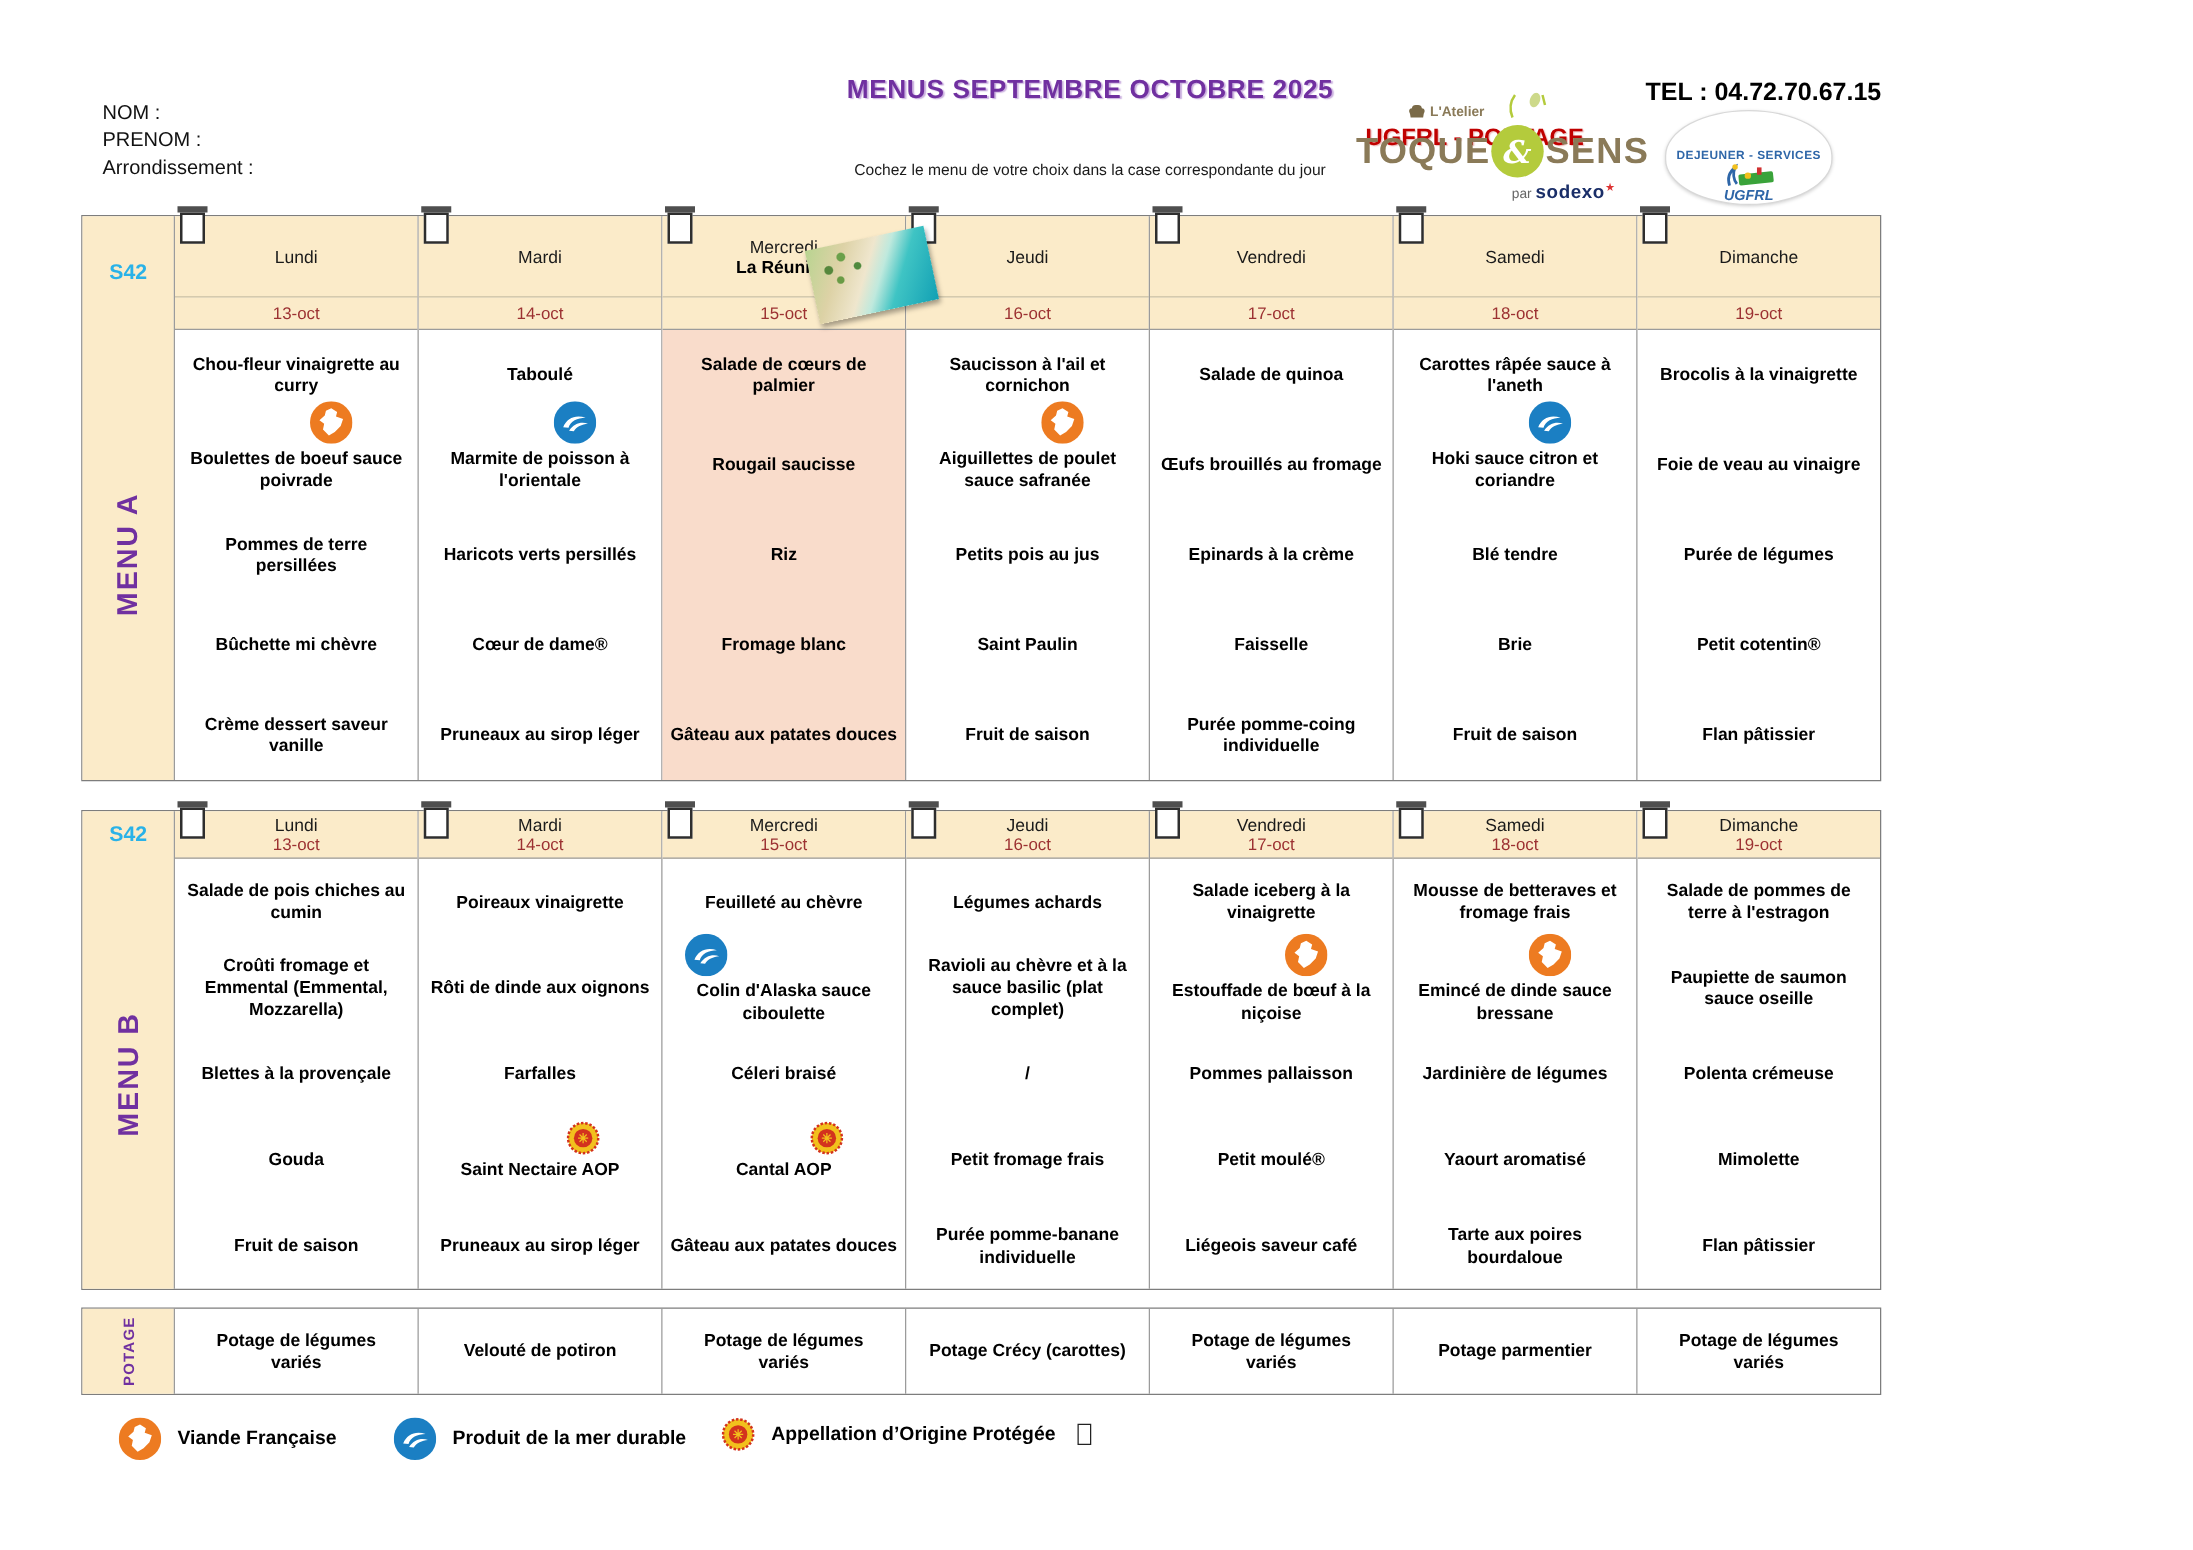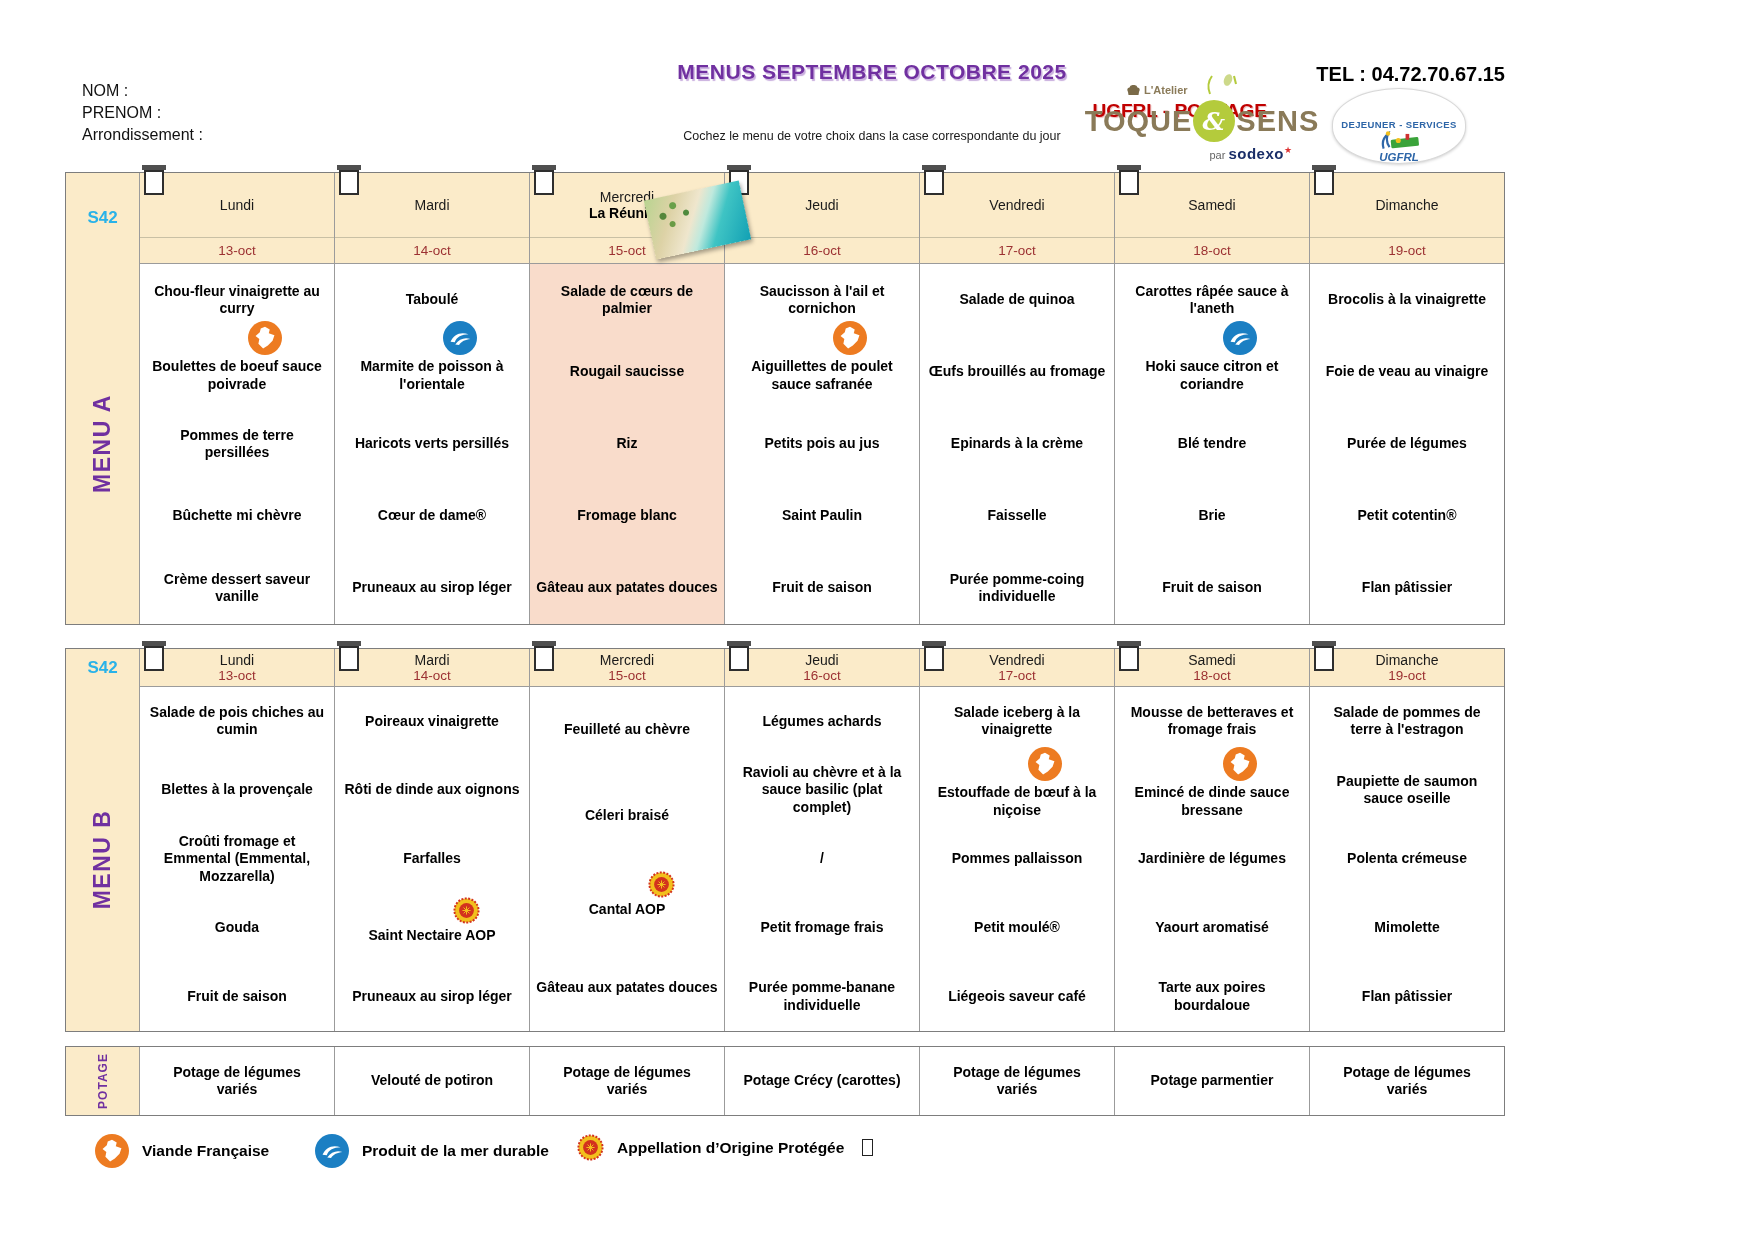--- a/index.html
+++ b/index.html
@@ -354,24 +354,24 @@
         <div class="day-head">
           <span class="checkbox"></span>
           <div class="day-name">Lundi</div>
           <div class="date-inline">13-oct</div>
         </div>
         <div class="cells">
           <div class="cell">
             <span class="food">Salade de pois chiches au cumin</span>
           </div>
           <div class="cell">
+            <span class="food">Croûti fromage et Emmental (Emmental, Mozzarella)</span>
+          </div>
+          <div class="cell">
             <span class="food">Blettes à la provençale</span>
-          </div>
-          <div class="cell">
-            <span class="food">Croûti fromage et Emmental (Emmental, Mozzarella)</span>
           </div>
           <div class="cell">
             <span class="food">Gouda</span>
           </div>
           <div class="cell">
             <span class="food">Fruit de saison</span>
           </div>
         </div>
       </div>
       <div class="day-col">
@@ -405,20 +405,28 @@
       </div>
       <div class="day-col">
         <div class="day-head">
           <span class="checkbox"></span>
           <div class="day-name">Mercredi</div>
           <div class="date-inline">15-oct</div>
         </div>
         <div class="cells">
           <div class="cell">
             <span class="food">Feuilleté au chèvre</span>
+          </div>
+          <div class="cell">
+            <span class="badge mer pos-left"><svg width="34" height="34" viewBox="0 0 36 36">
+                <circle cx="18" cy="18" r="18" fill="#1B7FC3"></circle>
+                <path d="M8 22 C11 14, 19 11, 27 14 C20 14, 14 17, 12.5 22.5 Z" fill="#fff"></path>
+                <path d="M13 25 C17 19, 23 17, 29 19 C24 19.5, 19 21.5, 17 25.5 Z" fill="#fff"></path>
+              </svg></span>
+            <span class="food">Colin d'Alaska sauce ciboulette</span>
           </div>
           <div class="cell">
             <span class="food">Céleri braisé</span>
           </div>
           <div class="cell">
             <span class="badge aop"><svg width="27" height="27" viewBox="0 0 30 30">
                 <circle cx="15" cy="15" r="13.4" fill="#F2C01D" stroke="#D3321E" stroke-width="2.2" stroke-dasharray="2.2 1.6"></circle>
                 <circle cx="15" cy="15" r="8.2" fill="#D3321E"></circle>
                 <path d="M10.5 15 h9 M15 10.5 v9 M11.8 11.8 l6.4 6.4 M18.2 11.8 l-6.4 6.4" stroke="#F2C01D" stroke-width="1.1"></path>
               </svg></span>

